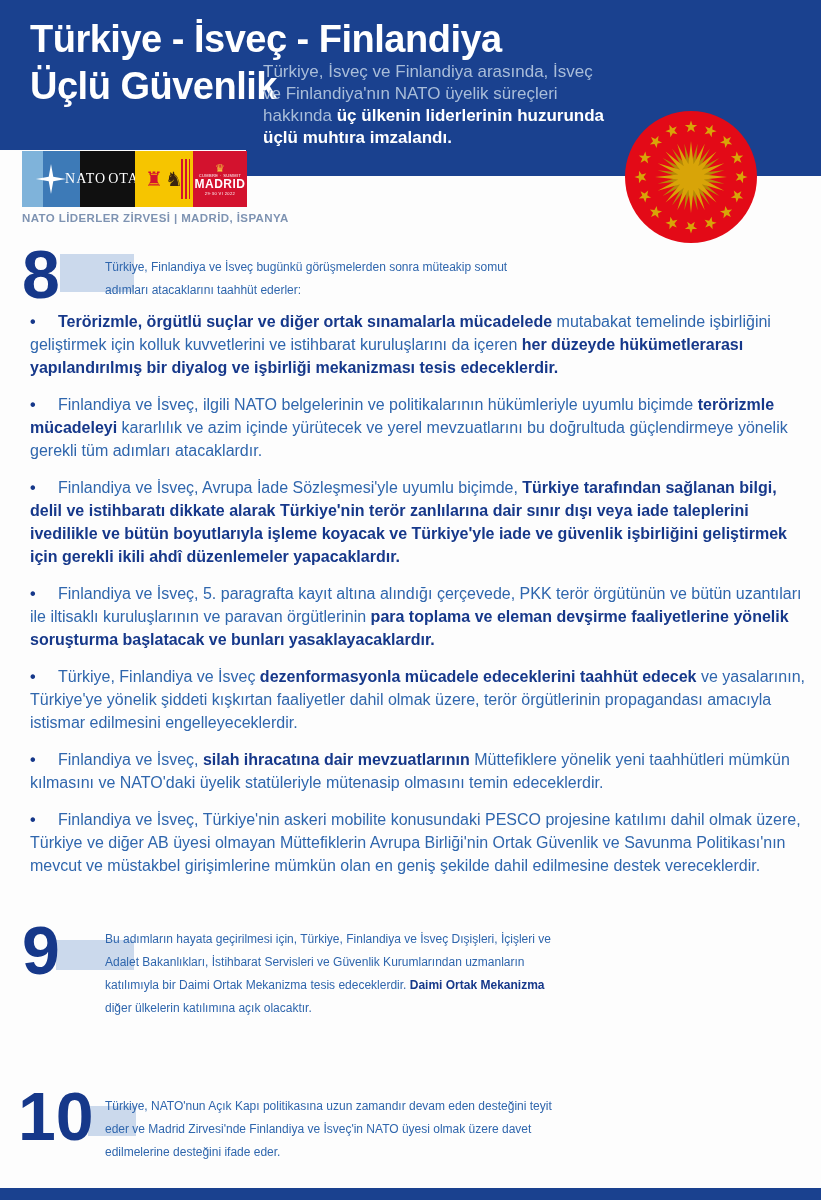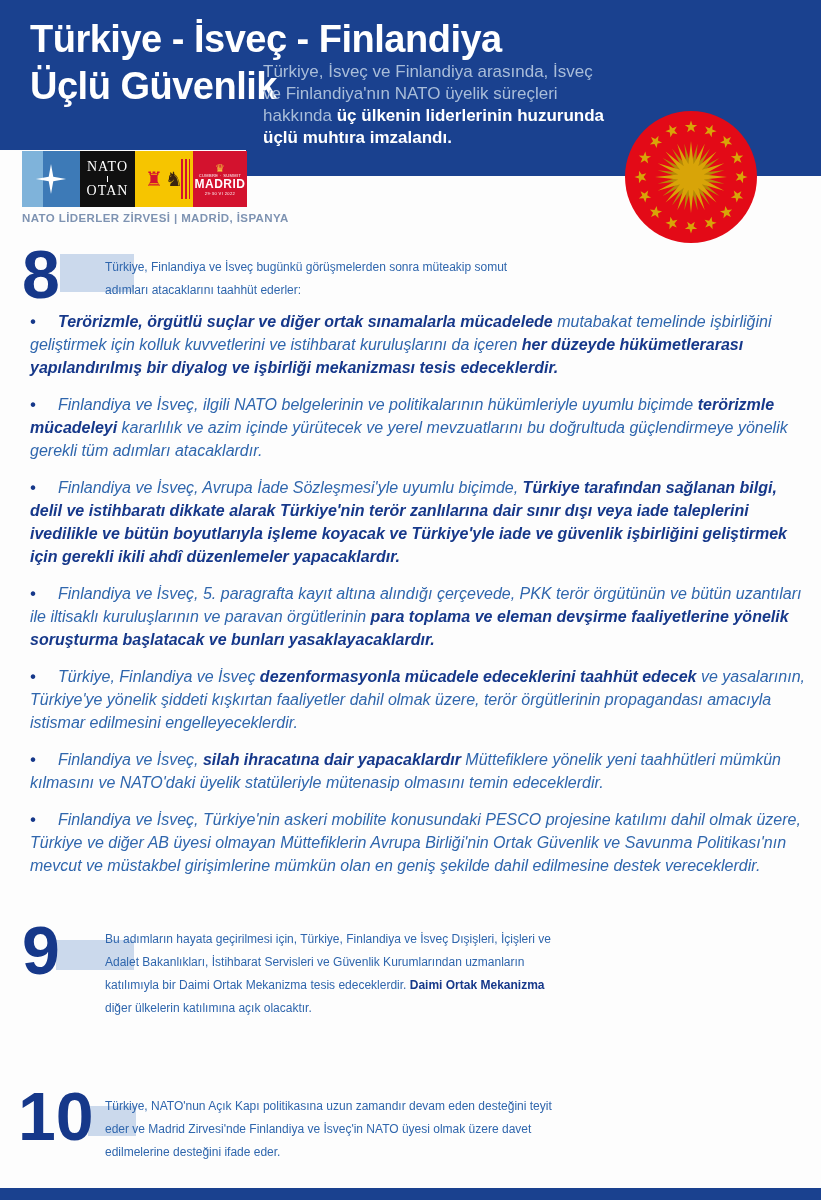--- a/index.html
+++ b/index.html
@@ -16,21 +16,21 @@
   
   .band{position:absolute;left:0;top:0;width:821px;height:176px;background:var(--band);}
   .title{position:absolute;left:30px;top:16px;color:#fff;font-weight:800;font-size:38px;line-height:47px;letter-spacing:-0.5px;}
   .subtitle{position:absolute;left:263px;top:61px;width:345px;font-size:17px;line-height:22px;}
   .subtitle .r{color:var(--subtitle-light);font-weight:400;text-align:right;}
   .subtitle .b{color:#ffffff;font-weight:700;}
 
   .logo-plate{position:absolute;left:0;top:150px;width:246px;height:58px;background:#fdfdfd;}
   .nato-logo{position:absolute;left:22px;top:151px;height:56px;display:flex;}
   .flag{width:58px;height:56px;background:linear-gradient(90deg,var(--flag-light) 0 36%,var(--flag-mid) 36% 100%);display:flex;align-items:center;justify-content:center;}
-  .natobox{width:55px;height:56px;background:#101010;color:#fff;font-family:"Liberation Serif",serif;display:flex;flex-direction:column;align-items:center;justify-content:center;gap:1px;font-size:14px;letter-spacing:1px;}
+  .natobox{width:55px;height:56px;background:#101010;color:#fff;font-family:"Liberation Serif",serif;display:flex;align-items:center;justify-content:center;gap:1px;font-size:14px;letter-spacing:1px;}
   .natobox .tick{width:1px;height:6px;background:#fff;}
   .madrid{width:112px;height:56px;display:flex;}
   .madrid-left{width:58px;height:56px;background:var(--madrid-yellow);display:flex;align-items:center;justify-content:center;gap:2px;position:relative;overflow:hidden;}
   .madrid-left .castle{color:var(--madrid-red);font-size:20px;line-height:1;}
   .madrid-left .lion{color:#3a2410;font-size:20px;line-height:1;}
   .madrid-left .stripes{position:absolute;right:3px;top:8px;bottom:8px;width:9px;
      background:repeating-linear-gradient(90deg,var(--madrid-red) 0 2px,var(--madrid-yellow) 2px 4px);}
   .madrid-right{width:54px;height:56px;background:var(--madrid-red);color:#fff;display:flex;flex-direction:column;align-items:center;justify-content:center;line-height:1.1;}
   .madrid-right .crown{color:#f3c73c;font-size:11px;}
   .madrid-right .tiny{font-size:4px;letter-spacing:0.4px;}
@@ -39,21 +39,21 @@
 
   .emblem{position:absolute;left:625px;top:111px;width:132px;height:132px;}
 
   
   .section{position:absolute;left:0;width:821px;}
   .sec-number{position:absolute;font-weight:800;font-size:68px;line-height:1;color:var(--body-bold);z-index:2;}
   .accent{position:absolute;background:var(--accent-bar);z-index:1;}
   .sec-text{position:absolute;font-size:12px;line-height:23px;z-index:2;}
   .sec-text .r,.bullets .r{color:var(--body-regular);font-weight:400;}
   .sec-text .b,.bullets .b{color:var(--body-bold);font-weight:700;}
-  .bullets{position:absolute;left:30px;width:775px;font-size:16px;line-height:23px;font-style:italic;}
+  .bullets{position:absolute;left:30px;width:775px;font-size:16px;line-height:23px;}
   .bullets p{margin:0 0 14px 0;}
   .bullets .dot{color:var(--body-bold);display:inline-block;width:28px;font-weight:700;}
 
   .footer-bar{position:absolute;left:0;top:1188px;width:821px;height:12px;background:var(--band);}
 </style>
 </head>
 <body>
 
 <div class="page">
 
@@ -121,21 +121,21 @@
   <div class="section" style="top:240px;">
     <div class="accent" style="left:60px;top:14px;width:74px;height:38px;"></div>
     <div class="sec-number" style="left:22px;top:0;">8</div>
     <div class="sec-text" style="left:105px;top:16px;width:410px;"><span class="r">Türkiye, Finlandiya ve İsveç bugünkü görüşmelerden sonra müteakip somut adımları atacaklarını taahhüt ederler:</span></div>
     <div class="bullets" style="top:70px;">
         <p><span class="dot">•</span><span class="b">Terörizmle, örgütlü suçlar ve diğer ortak sınamalarla mücadelede</span><span class="r"> mutabakat temelinde işbirliğini geliştirmek için kolluk kuvvetlerini ve istihbarat kuruluşlarını da içeren </span><span class="b">her düzeyde hükümetlerarası yapılandırılmış bir diyalog ve işbirliği mekanizması tesis edeceklerdir.</span></p>
         <p><span class="dot">•</span><span class="r">Finlandiya ve İsveç, ilgili NATO belgelerinin ve politikalarının hükümleriyle uyumlu biçimde </span><span class="b">terörizmle mücadeleyi</span><span class="r"> kararlılık ve azim içinde yürütecek ve yerel mevzuatlarını bu doğrultuda güçlendirmeye yönelik gerekli tüm adımları atacaklardır.</span></p>
         <p><span class="dot">•</span><span class="r">Finlandiya ve İsveç, Avrupa İade Sözleşmesi'yle uyumlu biçimde, </span><span class="b">Türkiye tarafından sağlanan bilgi, delil ve istihbaratı dikkate alarak Türkiye'nin terör zanlılarına dair sınır dışı veya iade taleplerini ivedilikle ve bütün boyutlarıyla işleme koyacak ve Türkiye'yle iade ve güvenlik işbirliğini geliştirmek için gerekli ikili ahdî düzenlemeler yapacaklardır.</span></p>
         <p><span class="dot">•</span><span class="r">Finlandiya ve İsveç, 5. paragrafta kayıt altına alındığı çerçevede, PKK terör örgütünün ve bütün uzantıları ile iltisaklı kuruluşlarının ve paravan örgütlerinin </span><span class="b">para toplama ve eleman devşirme faaliyetlerine yönelik soruşturma başlatacak ve bunları yasaklayacaklardır.</span></p>
         <p><span class="dot">•</span><span class="r">Türkiye, Finlandiya ve İsveç </span><span class="b">dezenformasyonla mücadele edeceklerini taahhüt edecek</span><span class="r"> ve yasalarının, Türkiye'ye yönelik şiddeti kışkırtan faaliyetler dahil olmak üzere, terör örgütlerinin propagandası amacıyla istismar edilmesini engelleyeceklerdir.</span></p>
-        <p><span class="dot">•</span><span class="r">Finlandiya ve İsveç, </span><span class="b">silah ihracatına dair yapacaklardır</span><span class="r"> Müttefiklere yönelik yeni taahhütleri mümkün kılmasını ve NATO'daki üyelik statüleriyle mütenasip olmasını temin edeceklerdir.</span></p>
+        <p><span class="dot">•</span><span class="r">Finlandiya ve İsveç, </span><span class="b">silah ihracatına dair mevzuatlarının</span><span class="r"> Müttefiklere yönelik yeni taahhütleri mümkün kılmasını ve NATO'daki üyelik statüleriyle mütenasip olmasını temin edeceklerdir.</span></p>
         <p><span class="dot">•</span><span class="r">Finlandiya ve İsveç, Türkiye'nin askeri mobilite konusundaki PESCO projesine katılımı dahil olmak üzere, Türkiye ve diğer AB üyesi olmayan Müttefiklerin Avrupa Birliği'nin Ortak Güvenlik ve Savunma Politikası'nın mevcut ve müstakbel girişimlerine mümkün olan en geniş şekilde dahil edilmesine destek vereceklerdir.</span></p>
       </div>
   </div>
 
   <div class="section" style="top:912px;">
     <div class="accent" style="left:56px;top:28px;width:78px;height:30px;"></div>
     <div class="sec-number" style="left:22px;top:4px;">9</div>
     <div class="sec-text" style="left:105px;top:16px;width:450px;"><span class="r">Bu adımların hayata geçirilmesi için, Türkiye, Finlandiya ve İsveç Dışişleri, İçişleri ve Adalet Bakanlıkları, İstihbarat Servisleri ve Güvenlik Kurumlarından uzmanların katılımıyla bir Daimi Ortak Mekanizma tesis edeceklerdir. </span><span class="b">Daimi Ortak Mekanizma</span><span class="r"> diğer ülkelerin katılımına açık olacaktır.</span></div>
   </div>
 

